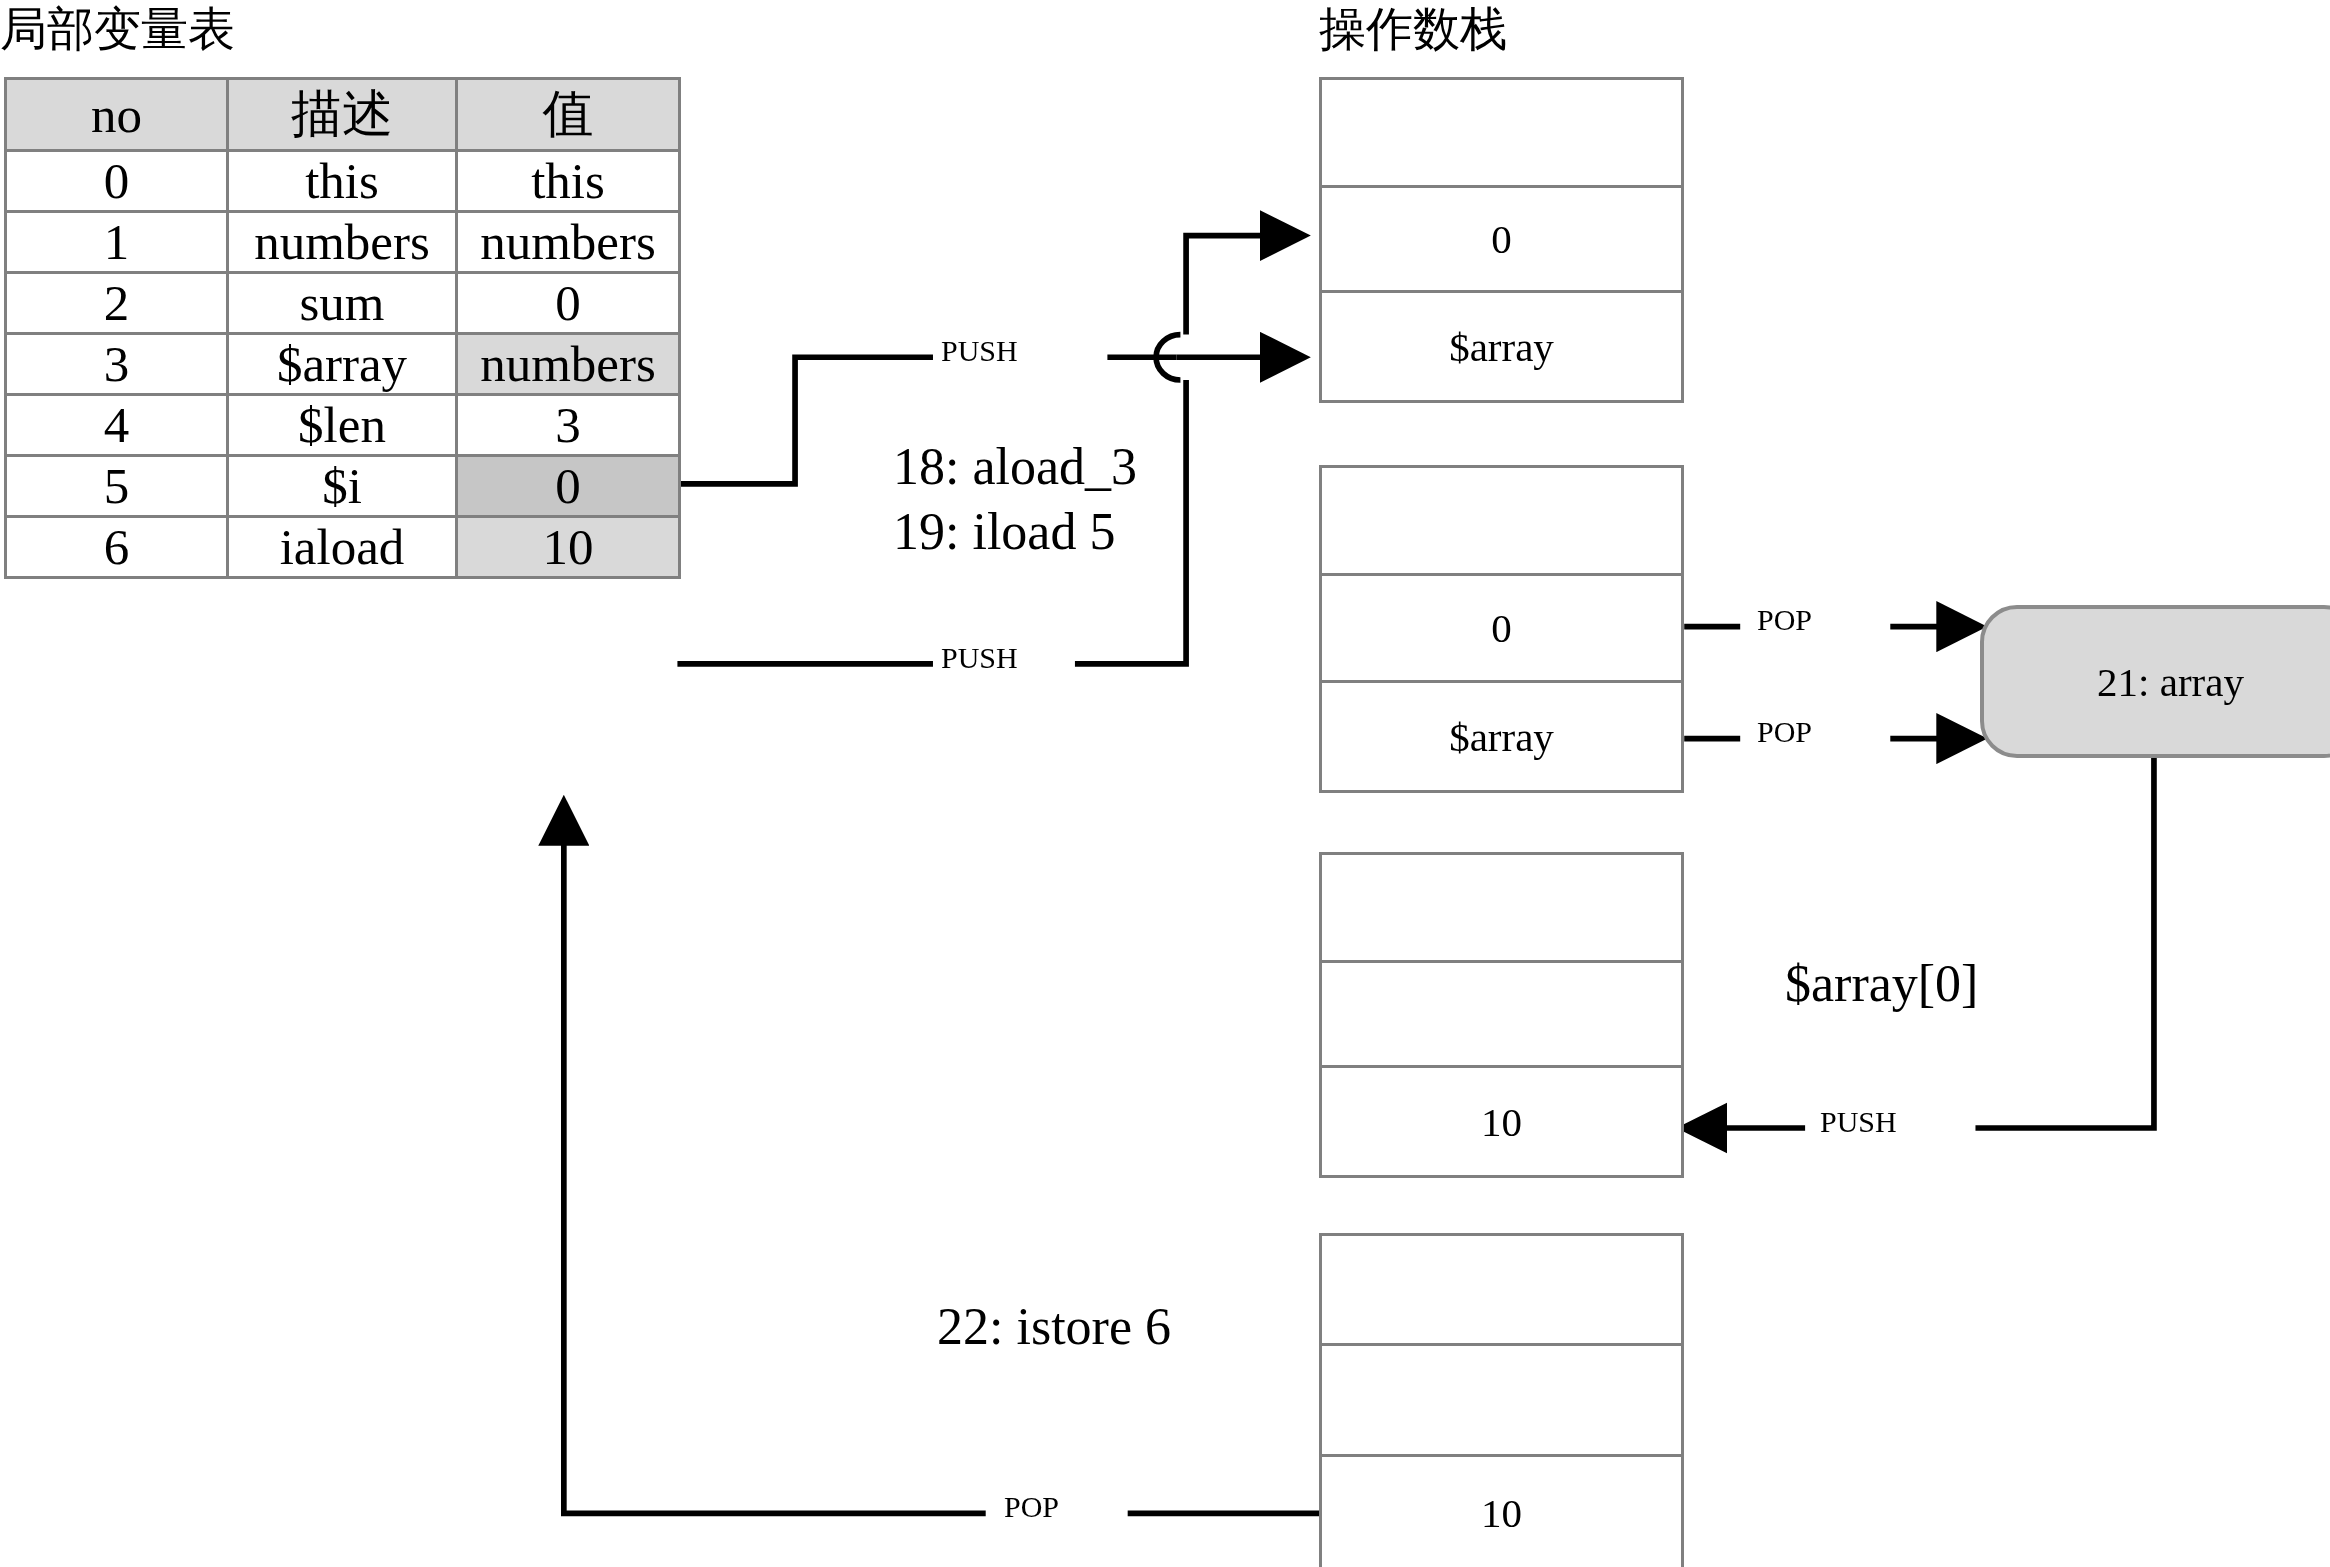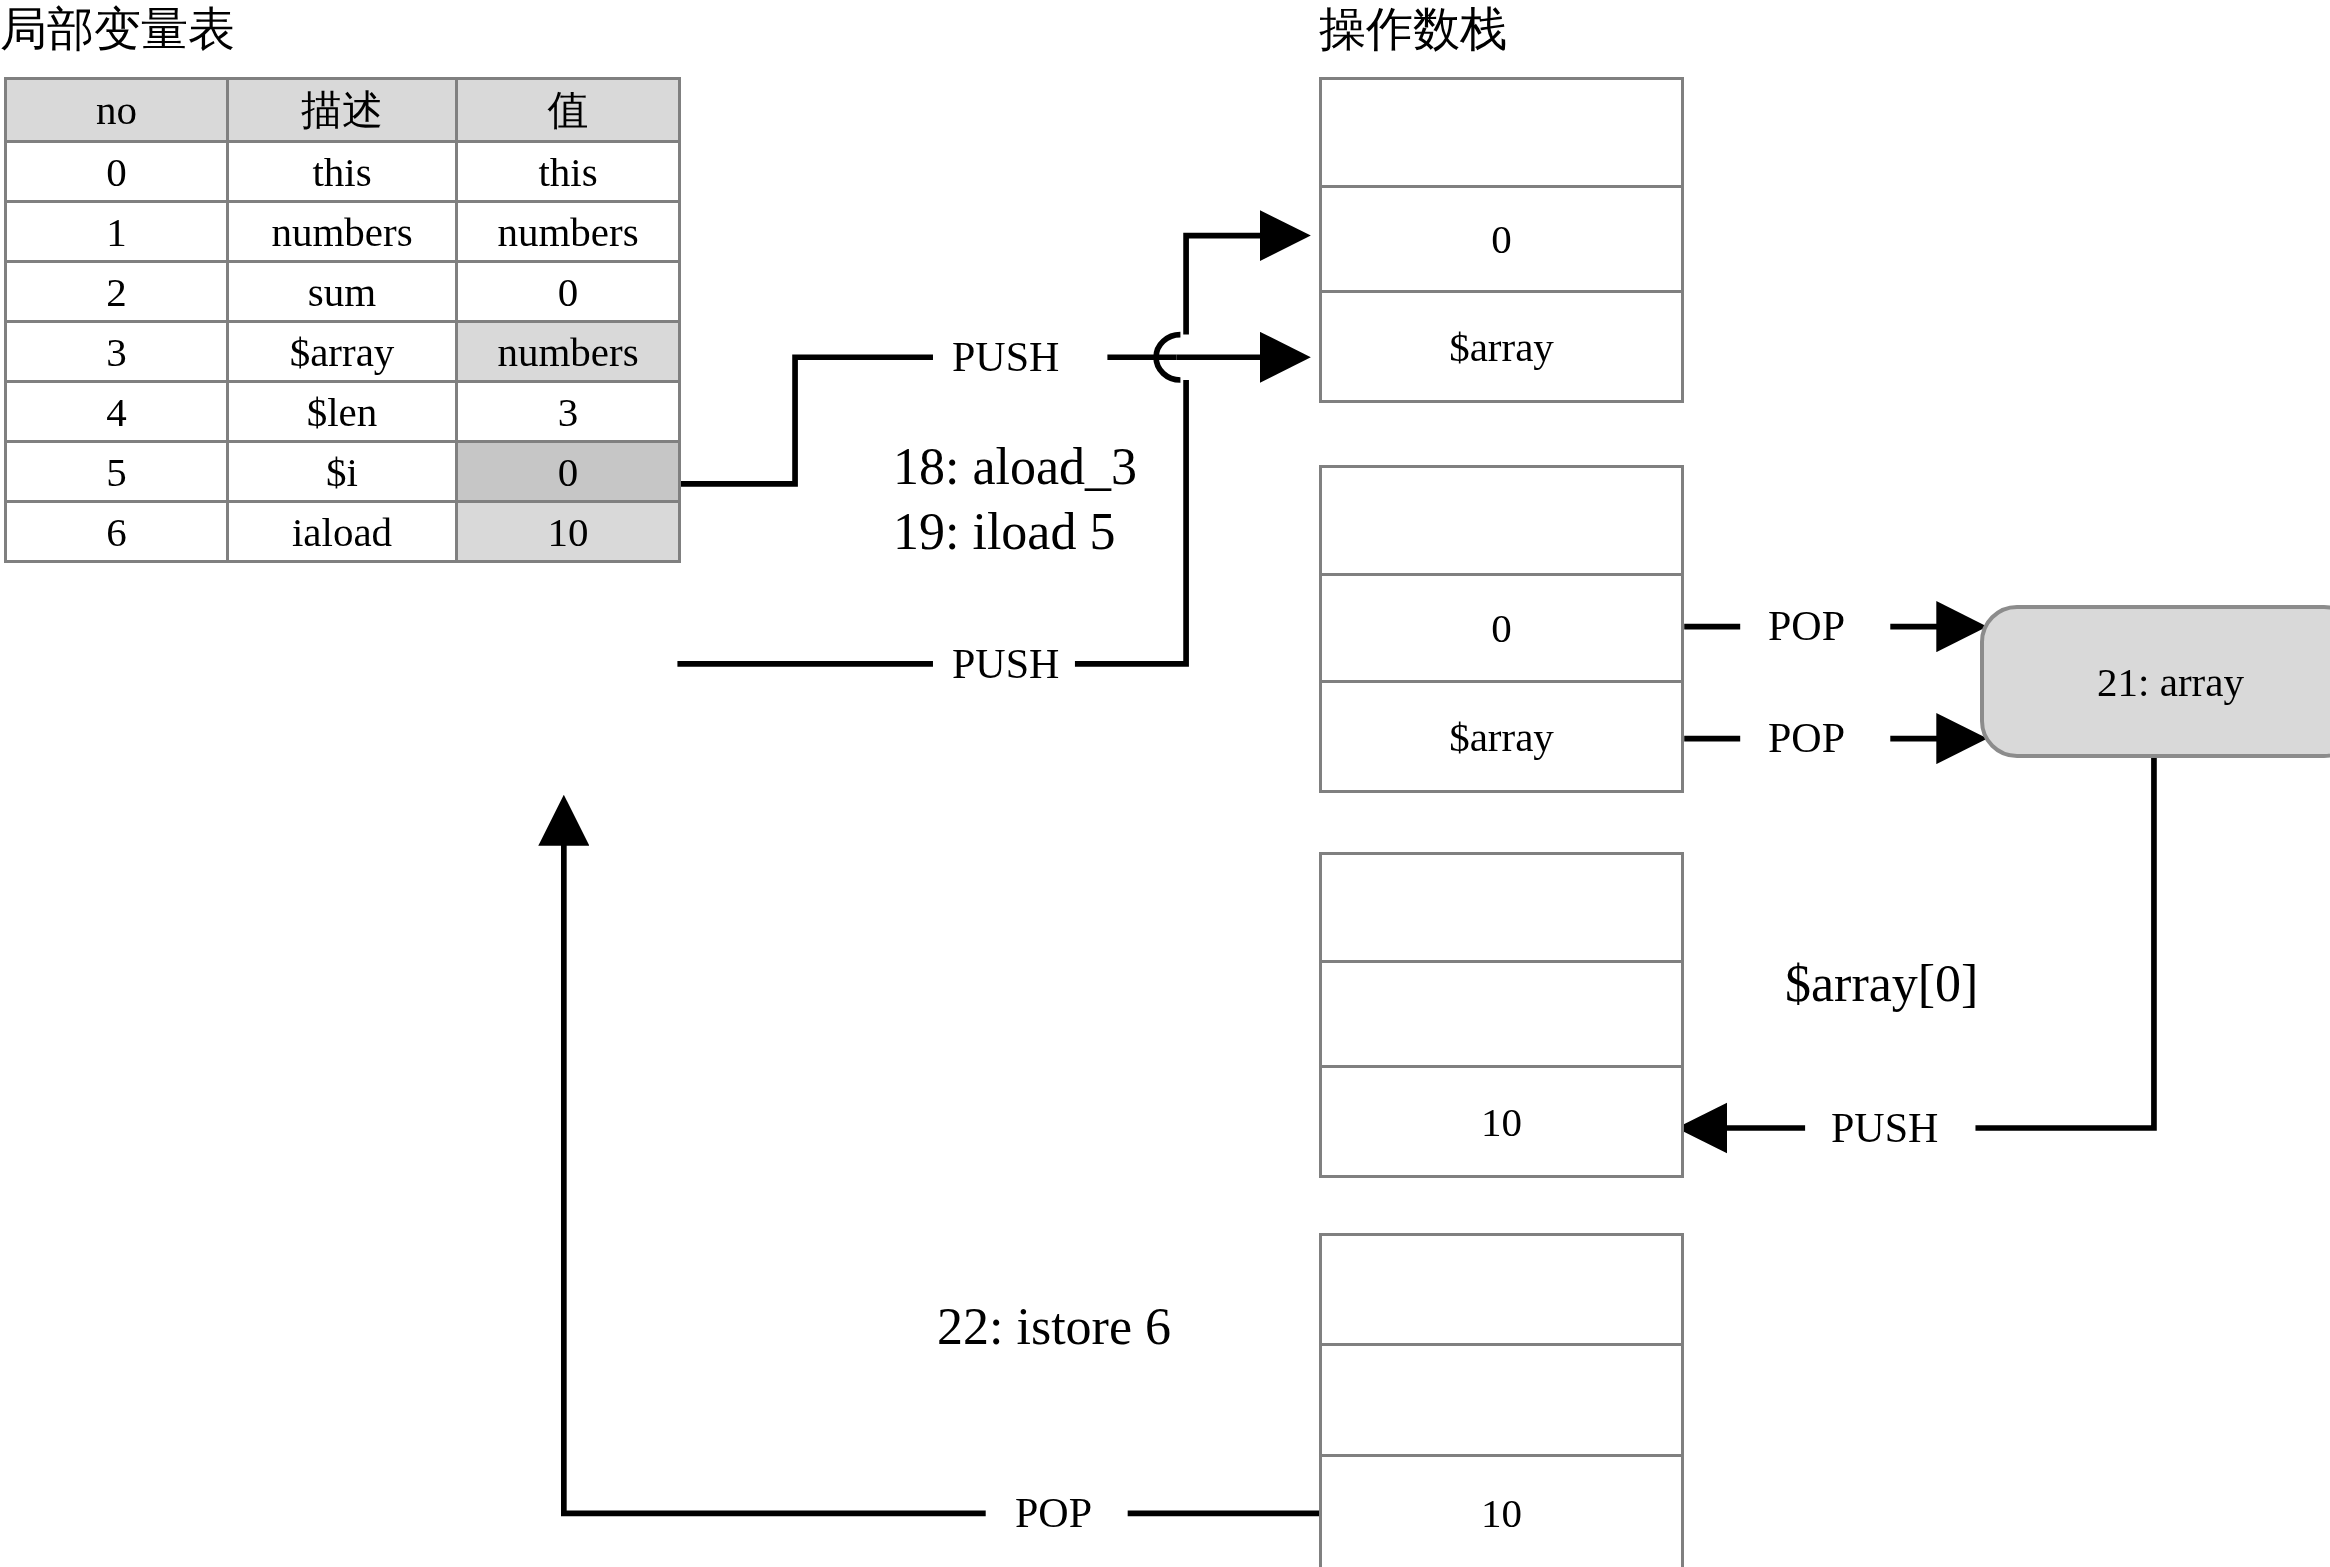--- a/index.html
+++ b/index.html
@@ -33,21 +33,21 @@
     top: 77px;
     width: 673px;
     border-collapse: collapse;
     table-layout: fixed;
   }
   #lvt td {
     border: 3.2px solid #808080;
     height: 57px;
     text-align: center;
     vertical-align: middle;
-    font-size: 41px;
+    font-size: 51px;
     padding: 0;
     background: #ffffff;
     white-space: nowrap;
   }
   #lvt col.c-no   { width: 222px; }
   #lvt col.c-desc { width: 229px; }
   #lvt col.c-val  { width: 223px; }
   #lvt tr.hdr td { background: #d9d9d9; height: 60px; }
   #lvt td.hl-light { background: #d9d9d9; }
   #lvt td.hl-dark  { background: #c6c6c6; }
@@ -69,26 +69,25 @@
     display: flex;
     align-items: center;
     justify-content: center;
     background: #ffffff;
   }
   .stack .cell + .cell { border-top: 3.2px solid #808080; }
 
   
   .lbl {
     position: absolute;
-    font-size: 42px;
+    font-size: 30px;
     line-height: 1;
     white-space: nowrap;
     background: #ffffff;
     padding: 0 8px;
-    margin-left: 11px;
   }
   .code {
     position: absolute;
     font-size: 52px;
     line-height: 1.22;
     white-space: nowrap;
   }
 
   
   #iaload {

